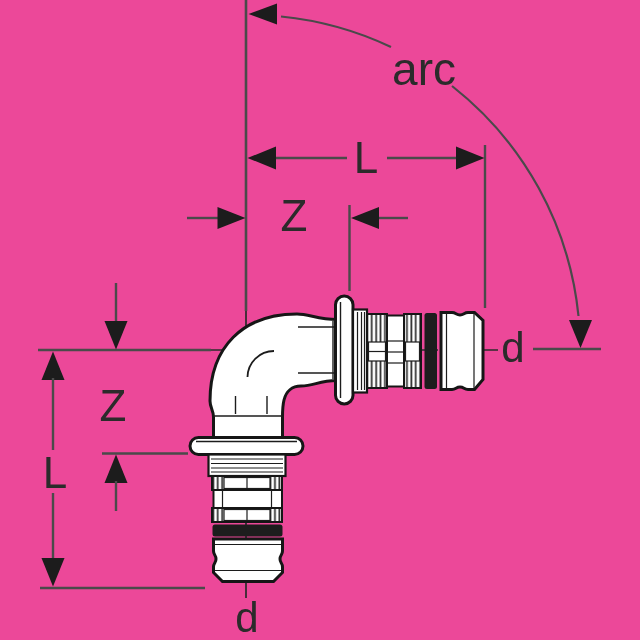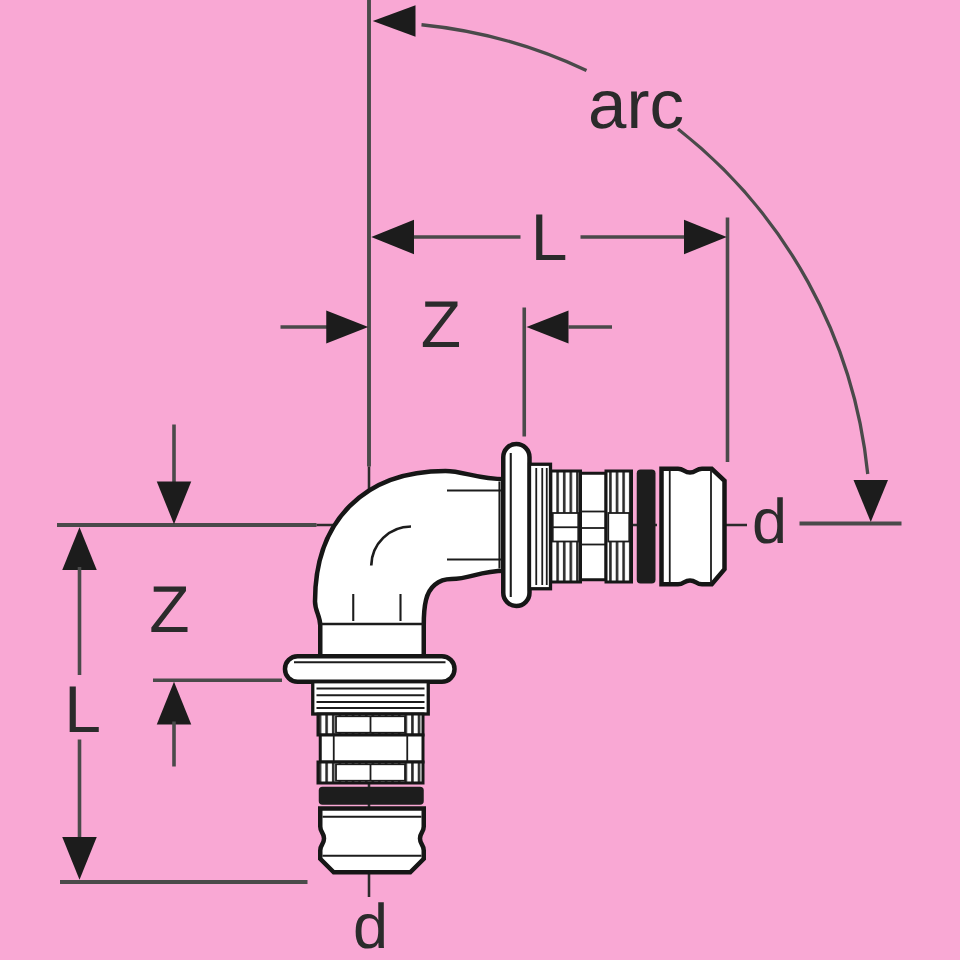--- a/index.html
+++ b/index.html
@@ -7,21 +7,21 @@
     padding: 0;
     background: #ffffff;
     width: 640px;
     height: 640px;
     overflow: hidden;
   }
   .drawing-wrap {
     position: relative;
     width: 640px;
     height: 640px;
-    background: #f9a8d4;
+    background: #ec4899;
   }
   svg { display: block; }
   .dim-label {
     font-family: "Liberation Sans", sans-serif;
     fill: #2b2b2b;
     font-weight: 400;
   }
   .outline    { stroke: #161616; fill: #ffffff; }
   .detail     { stroke: #1c1c1c; fill: none; }
   .dimline    { stroke: #4a4a4a; fill: none; }

